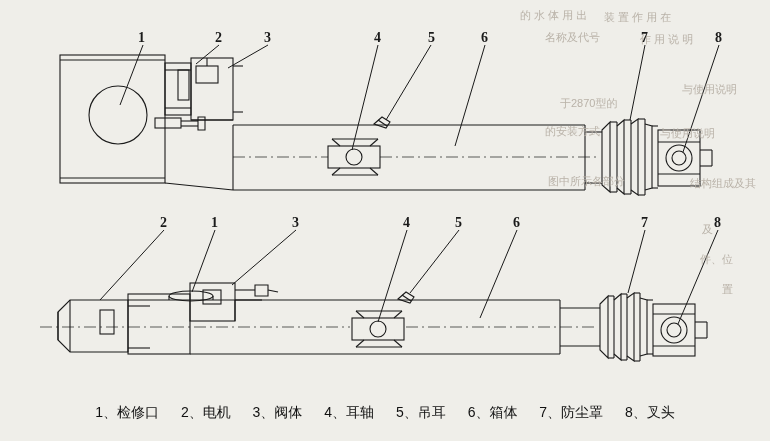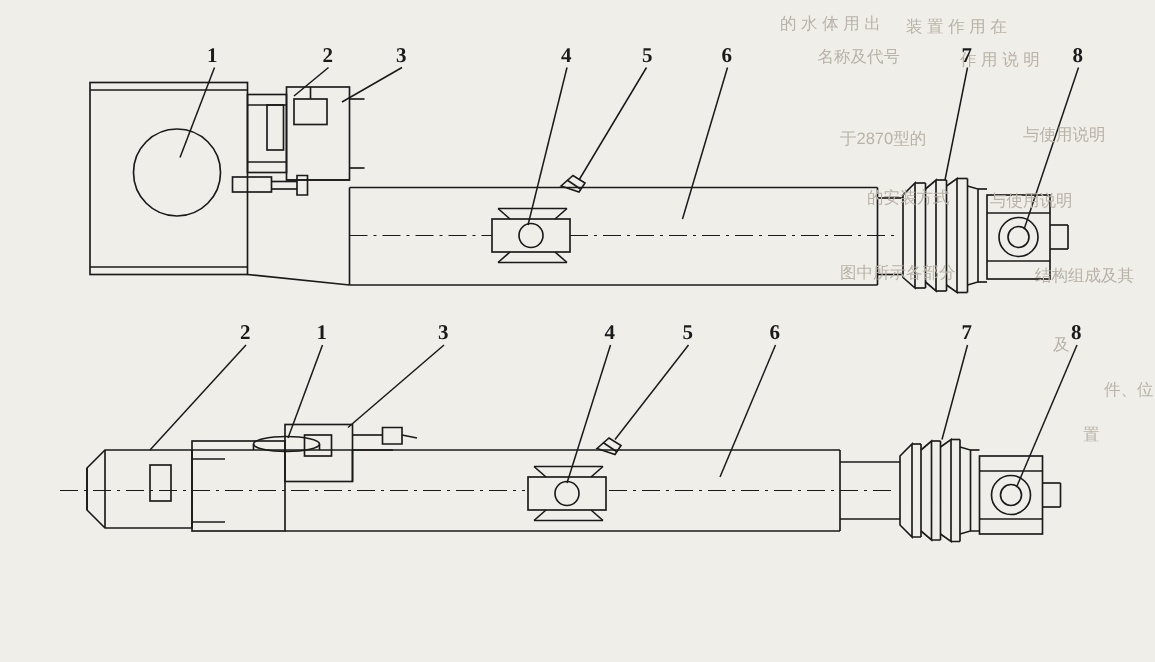--- a/index.html
+++ b/index.html
@@ -256,42 +256,54 @@
         <line x1="645" y1="230" x2="628" y2="293"></line>
         <line x1="718" y1="230" x2="678" y2="324"></line>
       </g>
     </g>
   </svg>
 
   <div class="ghost" style="left:520px; top:8px;">的 水 体 用 出</div>
   <div class="ghost" style="left:604px; top:10px;">装 置 作 用 在</div>
   <div class="ghost" style="left:545px; top:30px;">名称及代号</div>
   <div class="ghost" style="left:640px; top:32px;">作 用 说 明</div>
-  <div class="ghost" style="left:560px; top:85px;">于2870型的</div>
+  <div class="ghost" style="left:560px; top:96px;">于2870型的</div>
   <div class="ghost" style="left:682px; top:82px;">与使用说明</div>
-  <div class="ghost" style="left:578px; top:124px;font-family:Liberation Mono, monospace;">的安装方式</div>
+  <div class="ghost" style="left:545px; top:124px;font-family:Liberation Mono, monospace;">的安装方式</div>
   <div class="ghost" style="left:660px; top:126px;text-align:right;">与使用说明</div>
-  <div class="ghost" style="left:560px; top:174px;">图中所示各部分</div>
+  <div class="ghost" style="left:548px; top:174px;">图中所示各部分</div>
   <div class="ghost" style="left:690px; top:176px;">结构组成及其</div>
   <div class="ghost" style="left:702px; top:222px;">及</div>
-  <div class="ghost" style="left:736px; top:252px;">件、位</div>
+  <div class="ghost" style="left:700px; top:252px;">件、位</div>
   <div class="ghost" style="left:722px; top:282px;">置</div>
 
   <div class="callout-num" style="left:138px; top:31px;">1</div>
   <div class="callout-num" style="left:215px; top:31px;">2</div>
   <div class="callout-num" style="left:264px; top:31px;">3</div>
   <div class="callout-num" style="left:374px; top:31px;">4</div>
   <div class="callout-num" style="left:428px; top:31px;">5</div>
   <div class="callout-num" style="left:481px; top:31px;">6</div>
   <div class="callout-num" style="left:641px; top:31px;">7</div>
   <div class="callout-num" style="left:715px; top:31px;">8</div>
 
   <div class="callout-num" style="left:160px; top:216px;">2</div>
   <div class="callout-num" style="left:211px; top:216px;">1</div>
   <div class="callout-num" style="left:292px; top:216px;">3</div>
   <div class="callout-num" style="left:403px; top:216px;">4</div>
   <div class="callout-num" style="left:455px; top:216px;">5</div>
   <div class="callout-num" style="left:513px; top:216px;">6</div>
   <div class="callout-num" style="left:641px; top:216px;">7</div>
   <div class="callout-num" style="left:714px; top:216px;">8</div>
 
+  <div id="legend">
+    <span class="legend-inner">
+      <span class="legend-item">1、检修口</span>
+      <span class="legend-item">2、电机</span>
+      <span class="legend-item">3、阀体</span>
+      <span class="legend-item">4、耳轴</span>
+      <span class="legend-item">5、吊耳</span>
+      <span class="legend-item">6、箱体</span>
+      <span class="legend-item">7、防尘罩</span>
+      <span class="legend-item">8、叉头</span>
+    </span>
+  </div>
 
 </div>
 
 </body></html>

